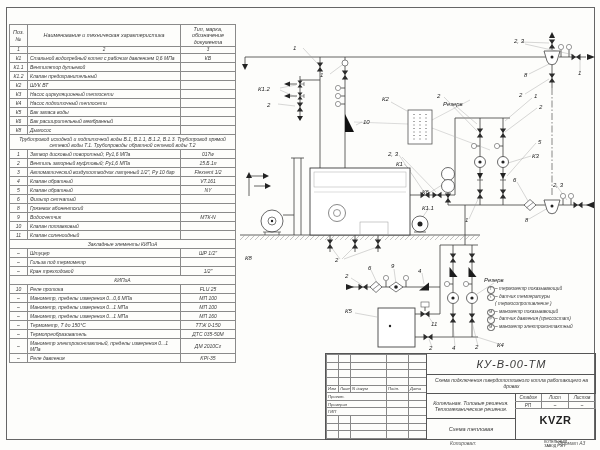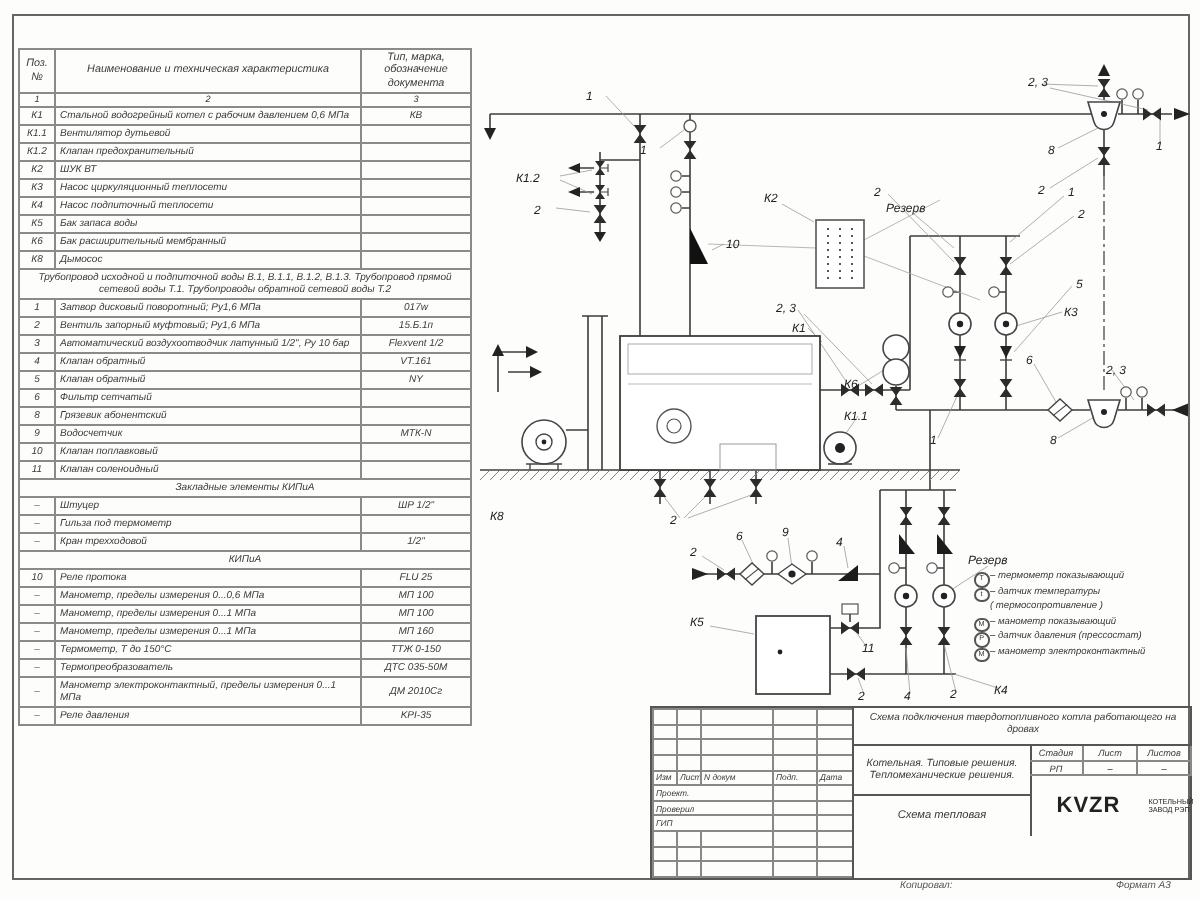--- a/index.html
+++ b/index.html
@@ -34,21 +34,21 @@
   #subtitle{height:19px;border-bottom:1px solid #555;display:flex;align-items:center;justify-content:center;
             text-align:center;font-size:5px;line-height:1.15;padding:0 4px;box-sizing:border-box;}
   #tb-low{position:relative;height:45px;}
   #projcell{position:absolute;left:0;top:0;width:88px;height:24px;border-right:1px solid #555;border-bottom:1px solid #555;
             display:flex;align-items:center;justify-content:center;text-align:center;font-size:5.2px;line-height:1.2;}
   #schemecell{position:absolute;left:0;top:24px;width:88px;height:21px;border-right:1px solid #555;
             display:flex;align-items:center;justify-content:center;font-size:5.6px;}
   #stagegrid{position:absolute;left:88px;top:0;width:81px;height:15px;display:grid;
              grid-template-columns:1fr 1fr 1fr;grid-template-rows:7.5px 7.5px;font-size:4.6px;text-align:center;}
   #stagegrid div{border-right:0.5px solid #888;border-bottom:0.5px solid #888;line-height:7.5px;}
-  #logocell{position:absolute;left:88px;top:15px;width:81px;height:30px;display:flex;align-items:center;justify-content:center;gap:14px;}
+  #logocell{position:absolute;left:88px;top:15px;width:81px;height:30px;display:flex;align-items:center;justify-content:center;gap:14px;flex-direction:column;}
   #logotext{font-style:normal;font-weight:bold;font-size:11px;letter-spacing:0.5px;color:#222;}
   #logosub{font-style:normal;font-size:3.6px;line-height:1.15;color:#222;text-transform:uppercase;}
   .footnote{position:absolute;font-style:italic;font-size:5px;color:#555;}
   
   #diag{position:absolute;left:0;top:0;}
 </style>
 </head>
 <body>
 
 <div id="sheet">
@@ -561,20 +561,21 @@
           <tr style="height: 7.6px;">
             <td></td>
             <td></td>
             <td></td>
             <td></td>
             <td></td>
           </tr>
         </tbody>
     </table>
     <div id="tb-right">
+      <div id="doccode">КУ-В-00-ТМ</div>
       <div id="subtitle">Схема подключения твердотопливного котла работающего на дровах</div>
       <div id="tb-low">
         <div id="projcell">
           <span><span>Котельная. Типовые решения.</span><br>
           <span>Тепломеханические решения.</span></span>
         </div>
         <div id="schemecell">Схема тепловая</div>
         <div id="stagegrid">
           <div>Стадия</div>
           <div>Лист</div>

